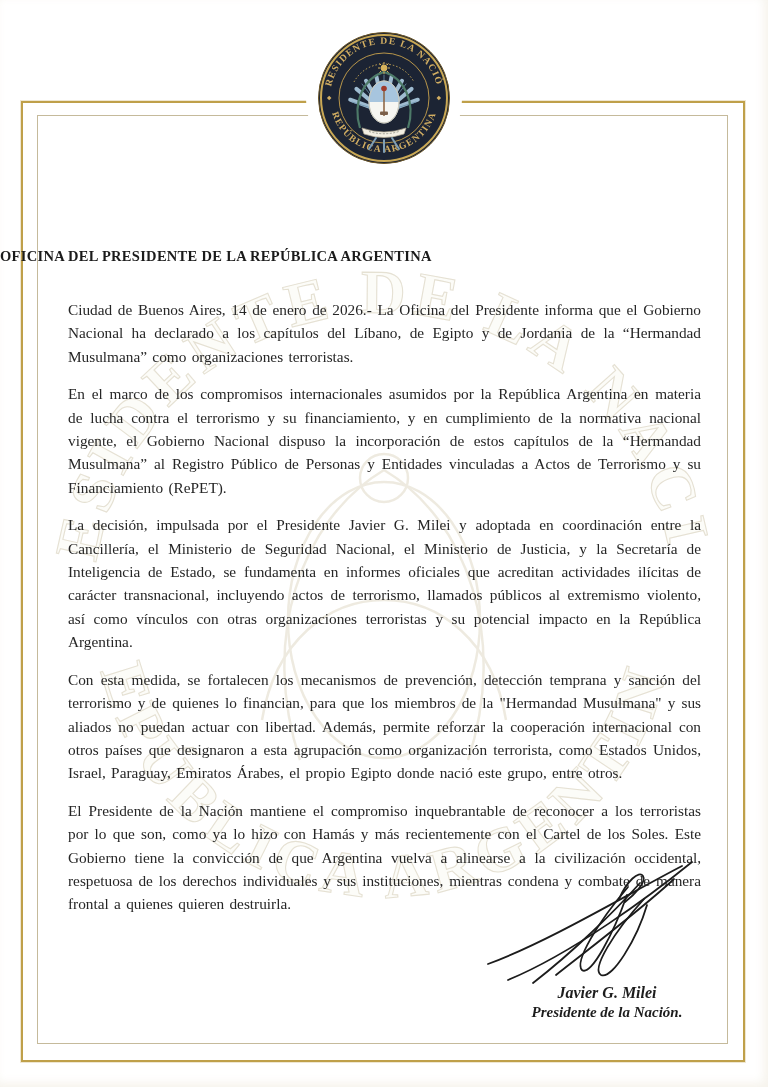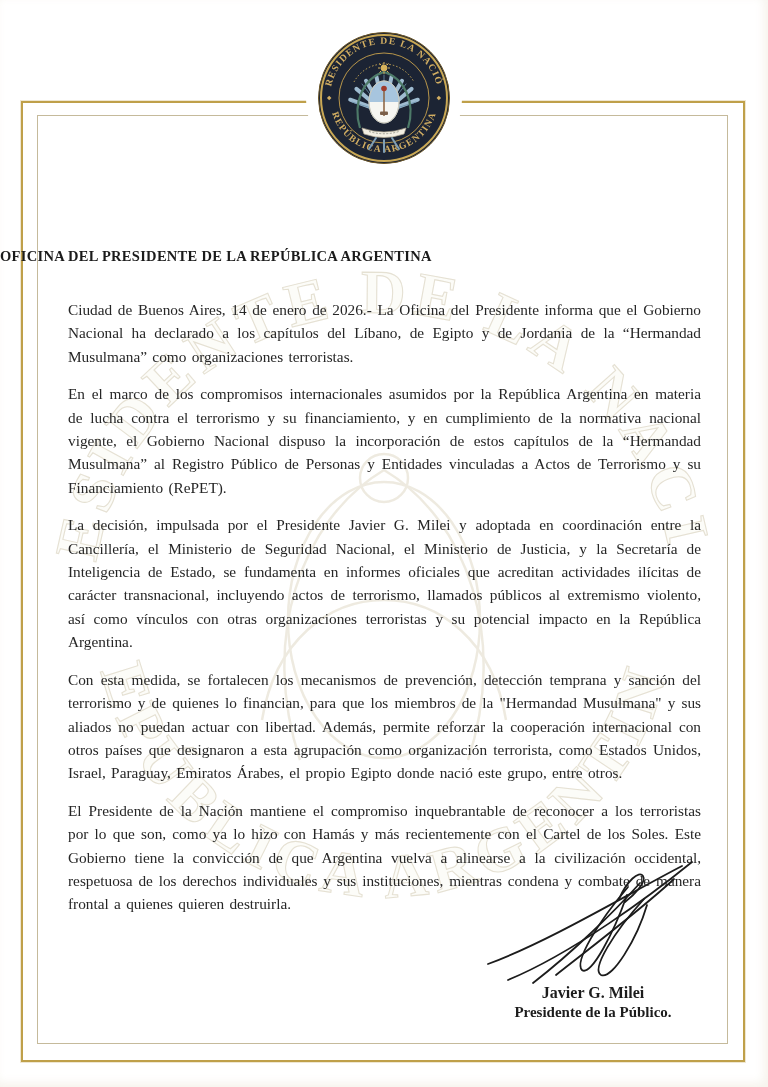--- a/index.html
+++ b/index.html
@@ -30,22 +30,22 @@
     position:absolute;left:0;top:248px;width:768px;text-align:left;
     font-size:14.5px;font-weight:bold;letter-spacing:.3px;color:#1b1b1b;
   }
   .bodytext{
     position:absolute;left:68px;top:288px;width:633px;
     font-size:15.3px;line-height:23.4px;text-align:justify;color:#262626;
   }
   .bodytext p{margin:10px 0 14px 0;word-spacing:1.5px;}
   .sig-scribble{position:absolute;left:478px;top:856px;width:230px;height:134px;}
   .sig-block{
-    position:absolute;left:488px;top:984px;width:210px;text-align:center;
-    font-weight:bold;color:#1d1d1d;font-size:16px;line-height:18.5px;
+    position:absolute;left:502px;top:984px;width:210px;text-align:center;
+    font-weight:bold;color:#1d1d1d;font-size:16px;line-height:18.5px;font-style:italic;
   }
   .sig-role{font-size:15px;}
 </style>
 </head>
 <body>
 
 <div class="page">
 
   <svg class="wm" viewBox="0 0 768 1087" aria-hidden="true">
     <defs>
@@ -152,16 +152,16 @@
       <path d="M55,127 C95,96 136,56 162,27"></path>
       <path d="M150,31 C120,66 96,106 104,114 C113,121 136,76 149,39"></path>
       <path d="M166,43 C136,76 113,113 123,119 C134,124 159,83 169,49"></path>
       <path d="M141,43 C149,25 161,14 165,20 C169,26 156,39 147,46"></path>
       <path d="M78,119 C120,86 166,51 196,23"></path>
     </g>
   </svg>
 
   <div class="sig-block">
     <div>Javier G. Milei</div>
-    <div class="sig-role">Presidente de la Público.</div>
+    <div class="sig-role">Presidente de la Nación.</div>
   </div>
 
 </div>
 
 </body></html>

